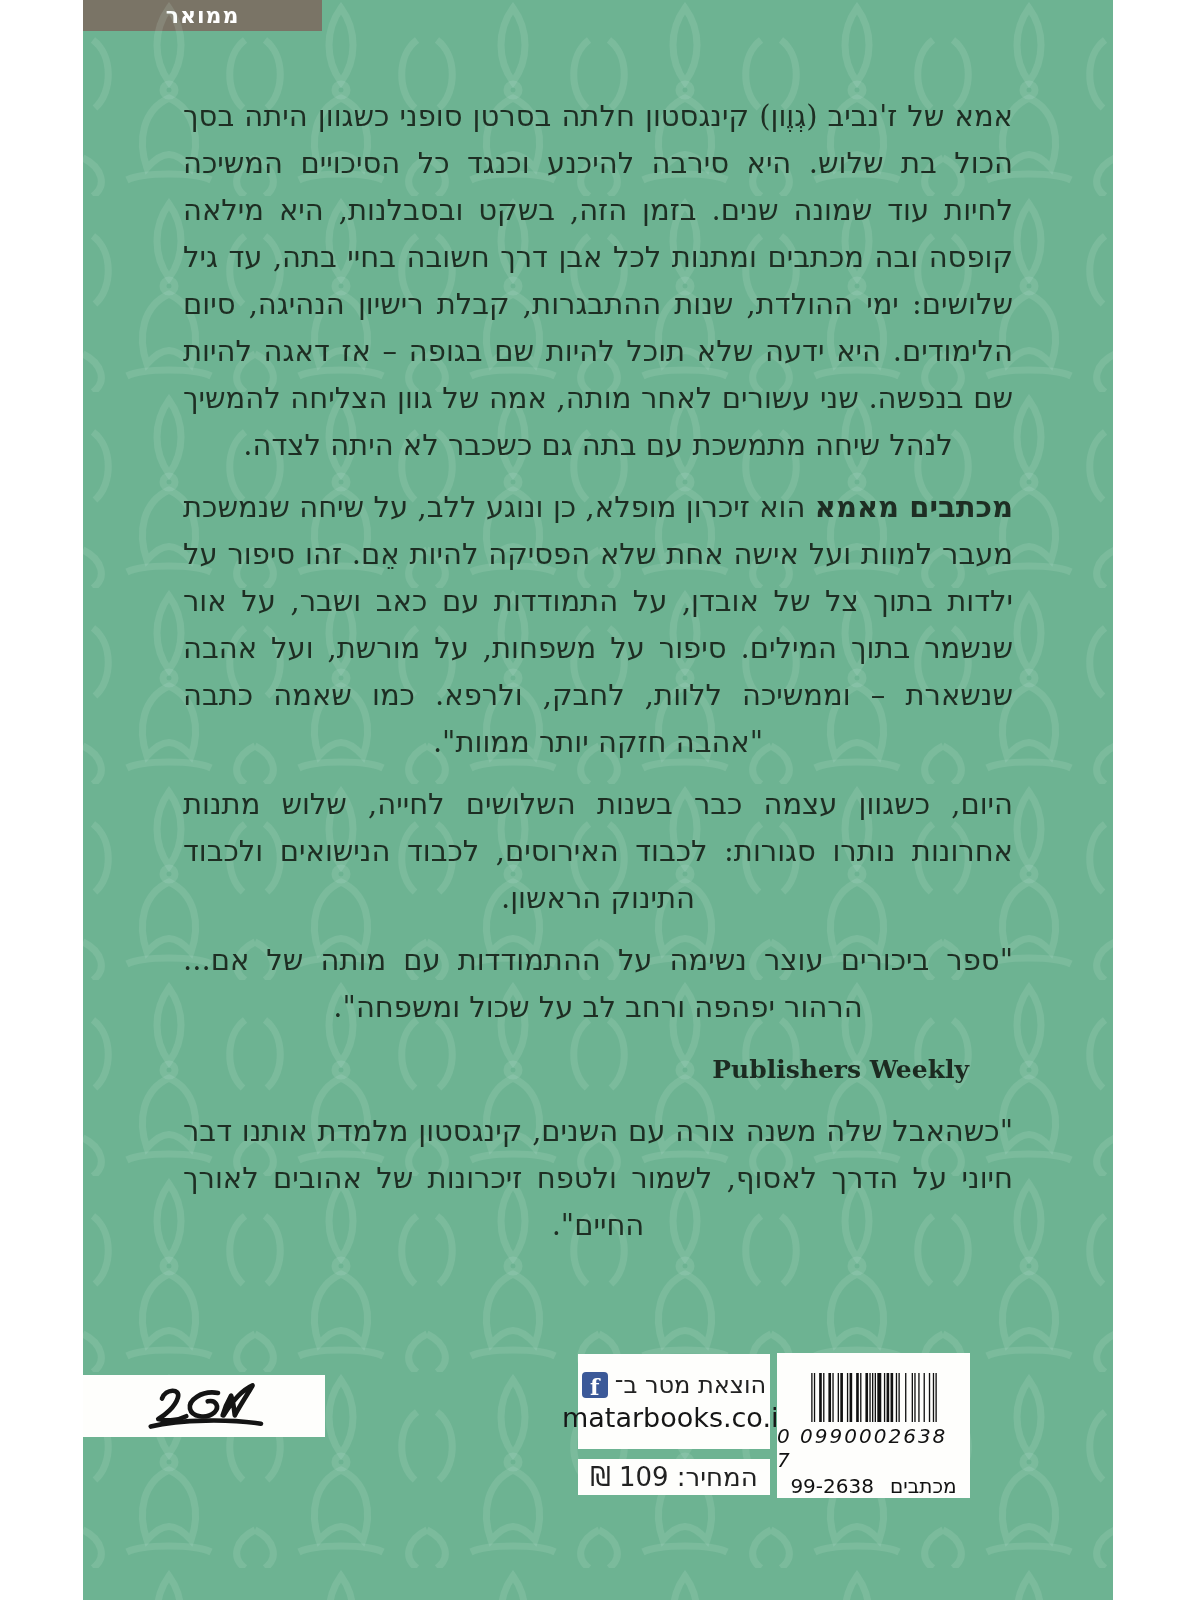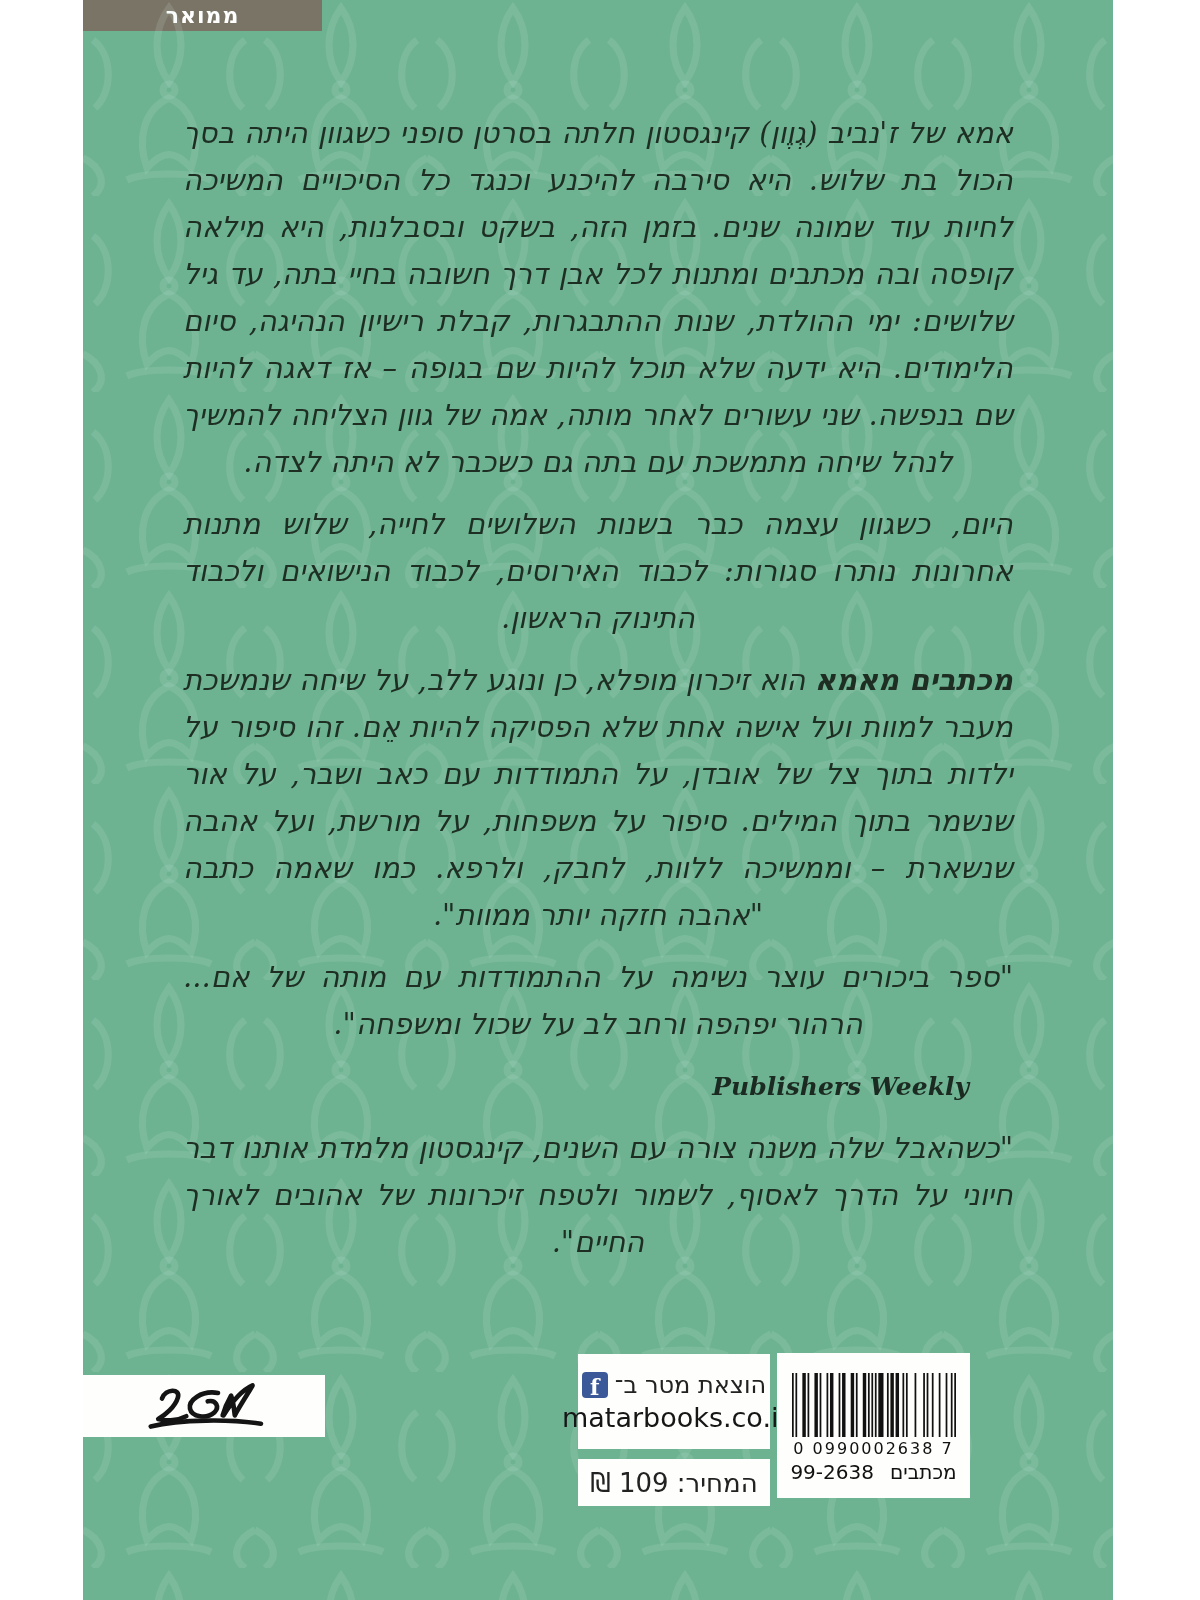--- a/index.html
+++ b/index.html
@@ -6,24 +6,23 @@
   body{
     width:1200px;height:1600px;position:relative;background:#ffffff;
     font-family:"DejaVu Sans",sans-serif;overflow:hidden;
   }
   .cover{
     position:absolute;left:83px;top:0;width:1030px;height:1600px;
     background:#6db392;overflow:hidden;
   }
   .damask{position:absolute;left:0;top:0;width:100%;height:100%;display:block;}
   .text-col{
-    position:absolute;left:100px;top:110px;width:830px;
+    position:absolute;left:100px;top:93px;width:830px;
     direction:rtl;color:#1e2e23;
     font-family:"DejaVu Serif","DejaVu Sans",serif;
-    font-style:italic;
   }
   .text-col p{
     font-size:29px;line-height:47px;margin:0 0 15px 0;
     text-align:justify;text-align-last:center;
   }
   .text-col p strong{font-weight:bold;}
   .attrib{
     direction:ltr;text-align:right;margin:0 44px 15px 0;padding-left:44px;
     font-family:"DejaVu Serif",serif;font-weight:bold;
     font-size:25px;line-height:47px;color:#1c2b21;
@@ -42,31 +41,31 @@
   }
   .fb-line{display:flex;align-items:center;gap:7px;font-size:24px;color:#222222;}
   .fb-icon{
     width:26px;height:26px;background:#3b5998;color:#ffffff;border-radius:4px;
     font-weight:bold;font-size:22px;line-height:1;
     display:flex;align-items:flex-end;justify-content:center;overflow:hidden;
     font-family:"DejaVu Serif",serif;
   }
   .site{font-size:27px;color:#161616;direction:ltr;}
   .price-box{
-    left:495px;top:1459px;width:192px;height:47px;
+    left:495px;top:1459px;width:192px;height:36px;
     display:flex;align-items:center;justify-content:center;
     direction:rtl;font-size:26px;color:#222222;
   }
   .barcode-box{
     left:694px;top:1353px;width:193px;height:145px;
     display:flex;flex-direction:column;align-items:center;
     padding-top:0;box-sizing:border-box;
   }
   #barcode{margin-top:20px;display:block;}
-  .bc-digits{font-size:16px;color:#111111;letter-spacing:2px;direction:ltr;margin-top:2px;}
+  .bc-digits{font-size:20px;color:#111111;letter-spacing:2px;direction:ltr;margin-top:2px;font-style:italic;}
   .bc-dana{font-size:20px;color:#111111;direction:rtl;display:flex;gap:16px;margin-top:2px;}
 </style>
 </head>
 <body>
 
 <div class="cover">
 
   <svg class="damask" xmlns="http://www.w3.org/2000/svg">
     <defs>
       <pattern id="dmk" width="172" height="196" patternUnits="userSpaceOnUse">
@@ -80,22 +79,22 @@
           <path d="M172 158 C152 168 148 186 162 196"></path>
           <path d="M44 180 C60 172 112 172 128 180"></path>
         </g>
       </pattern>
     </defs>
     <rect x="0" y="0" width="100%" height="100%" fill="url(#dmk)"></rect>
   </svg>
 
   <div class="text-col">
     <p>אמא של ז'נביב (גְוֶון) קינגסטון חלתה בסרטן סופני כשגוון היתה בסך הכול בת שלוש. היא סירבה להיכנע וכנגד כל הסיכויים המשיכה לחיות עוד שמונה שנים. בזמן הזה, בשקט ובסבלנות, היא מילאה קופסה ובה מכתבים ומתנות לכל אבן דרך חשובה בחיי בתה, עד גיל שלושים: ימי ההולדת, שנות ההתבגרות, קבלת רישיון הנהיגה, סיום הלימודים. היא ידעה שלא תוכל להיות שם בגופה – אז דאגה להיות שם בנפשה. שני עשורים לאחר מותה, אמה של גוון הצליחה להמשיך לנהל שיחה מתמשכת עם בתה גם כשכבר לא היתה לצדה.</p>
+    <p><strong>מכתבים מאמא</strong><span> הוא זיכרון מופלא, כן ונוגע ללב, על שיחה שנמשכת מעבר למוות ועל אישה אחת שלא הפסיקה להיות אֵם. זהו סיפור על ילדות בתוך צל של אובדן, על התמודדות עם כאב ושבר, על אור שנשמר בתוך המילים. סיפור על משפחות, על מורשת, ועל אהבה שנשארת – וממשיכה ללוות, לחבק, ולרפא. כמו שאמה כתבה "אהבה חזקה יותר ממוות".</span></p>
     <p>היום, כשגוון עצמה כבר בשנות השלושים לחייה, שלוש מתנות אחרונות נותרו סגורות: לכבוד האירוסים, לכבוד הנישואים ולכבוד התינוק הראשון.</p>
-    <p><strong>מכתבים מאמא</strong><span> הוא זיכרון מופלא, כן ונוגע ללב, על שיחה שנמשכת מעבר למוות ועל אישה אחת שלא הפסיקה להיות אֵם. זהו סיפור על ילדות בתוך צל של אובדן, על התמודדות עם כאב ושבר, על אור שנשמר בתוך המילים. סיפור על משפחות, על מורשת, ועל אהבה שנשארת – וממשיכה ללוות, לחבק, ולרפא. כמו שאמה כתבה "אהבה חזקה יותר ממוות".</span></p>
 
     <p class="quote">"ספר ביכורים עוצר נשימה על ההתמודדות עם מותה של אם... הרהור יפהפה ורחב לב על שכול ומשפחה".</p>
     <div class="attrib">Publishers Weekly</div>
 
     <p class="quote">"כשהאבל שלה משנה צורה עם השנים, קינגסטון מלמדת אותנו דבר חיוני על הדרך לאסוף, לשמור ולטפח זיכרונות של אהובים לאורך החיים".</p>
   </div>
 
   <div class="box logo-box">
     <svg width="150" height="56" viewBox="0 0 150 60" xmlns="http://www.w3.org/2000/svg">
       <g fill="none" stroke="#141414" stroke-width="5" stroke-linecap="round" stroke-linejoin="round">

